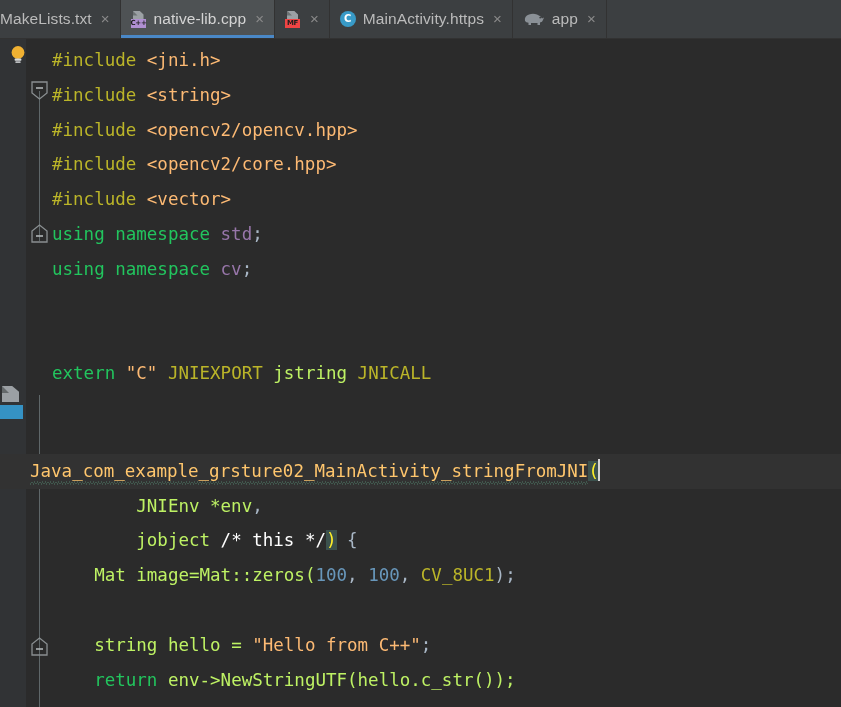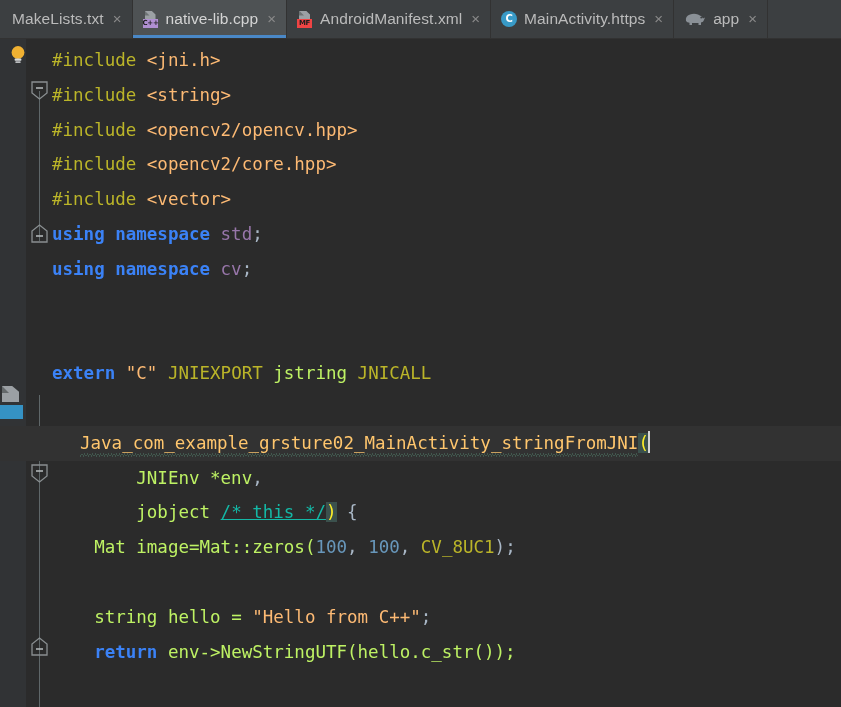--- a/index.html
+++ b/index.html
@@ -42,21 +42,21 @@
     background: #4e5254;
   }
   .tab.active::after {
     content: "";
     position: absolute;
     left: 0; right: 0; bottom: 0;
     height: 3px;
     background: #4a88c7;
   }
   .tab.first {
-    padding-left: 12px;
+    padding-left: 0;
   }
   .tab-label {
     font-size: 15.5px;
     color: #bbbbbb;
     letter-spacing: .1px;
   }
   .tab.active .tab-label {
     color: #d4d4d4;
   }
   .tab-close {
@@ -183,33 +183,34 @@
     font-size: 17.5px;
     line-height: 34.8px;
     color: #a9b7c6;
     white-space: pre;
     padding-top: 4px;
   }
   .ln { height: 34.8px; position: relative; }
   .ln.caretline {
     background: #323232;
     margin-left: -52px;
-    padding-left: 80px;
+    padding-left: 30px;
+    margin-top: 28px;
   }
 
   
   .t-pre      { color: #bbb529; }  
   .t-str      { color: #fdba74; }  
-  .t-kw       { color: #3b82f6; font-weight: bold; }  
+  .t-kw       { color: #22c55e; }  
   .t-ns       { color: #9876aa; }  
   .t-plain    { color: #bef264; }
   .t-macro    { color: #bbb529; }  
   .t-fn       { color: #ffc66d; }  
   .t-num      { color: #6897bb; }  
-  .t-cmt      { color: #14b8a6; text-decoration: underline; }  
+  .t-cmt      { color: #ffffff; }  
   .t-punct    { color: #a9b7c6; }
 
   .squig {
     text-decoration: none;
     border-bottom: none;
     background-image:
       radial-gradient(circle at 2px 3px, rgba(0,0,0,0) 1.1px, #4e7a66 1.2px, rgba(0,0,0,0) 2.0px),
       radial-gradient(circle at 6px 1px, rgba(0,0,0,0) 1.1px, #4e7a66 1.2px, rgba(0,0,0,0) 2.0px);
     background-size: 8px 4px;
     background-repeat: repeat-x;
@@ -267,21 +268,20 @@
     <span class="tab-label">native-lib.cpp</span>
     <span class="tab-close">×</span>
   </div>
 
   <div class="tab">
     <span class="ficon">
       <span class="page"></span>
         <span class="fold"></span>
       <span class="badge badge-mf">MF</span>
     </span>
-    <span class="tab-label">AndroidManifest.xml</span>
     <span class="tab-close">×</span>
   </div>
 
   <div class="tab">
     <span class="jicon">C</span>
     <span class="tab-label">MainActivity.https</span>
     <span class="tab-close">×</span>
   </div>
 
   <div class="tab">

